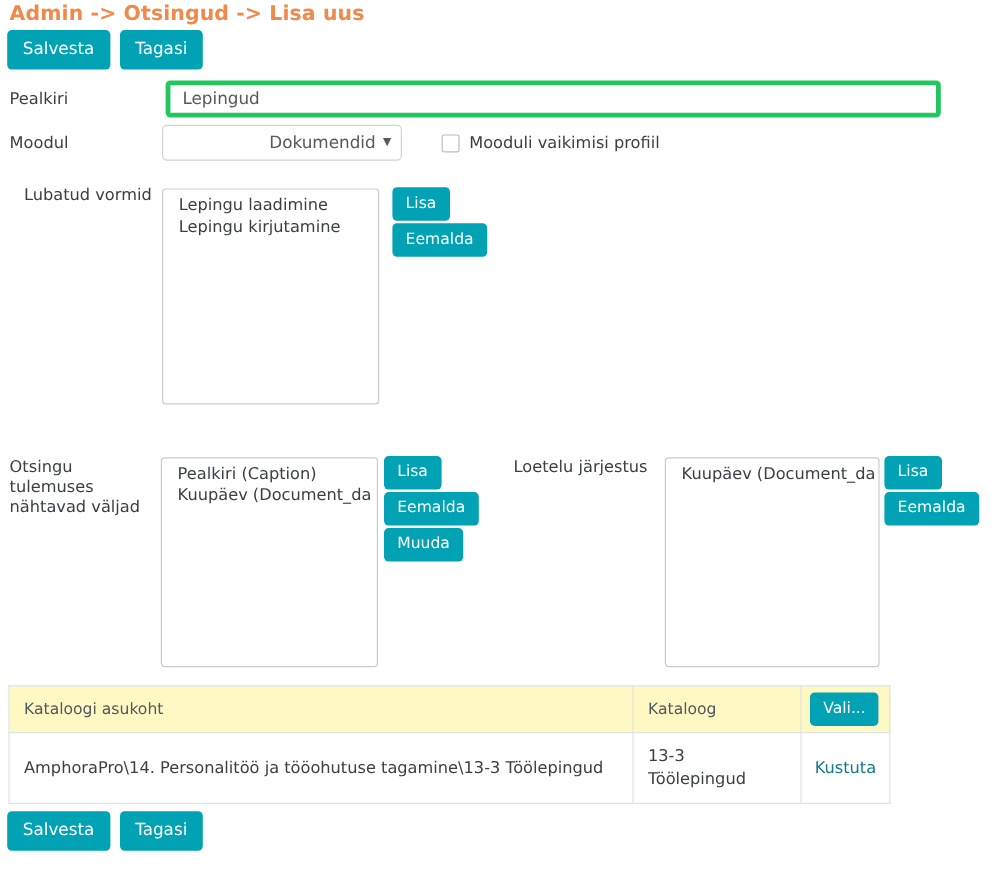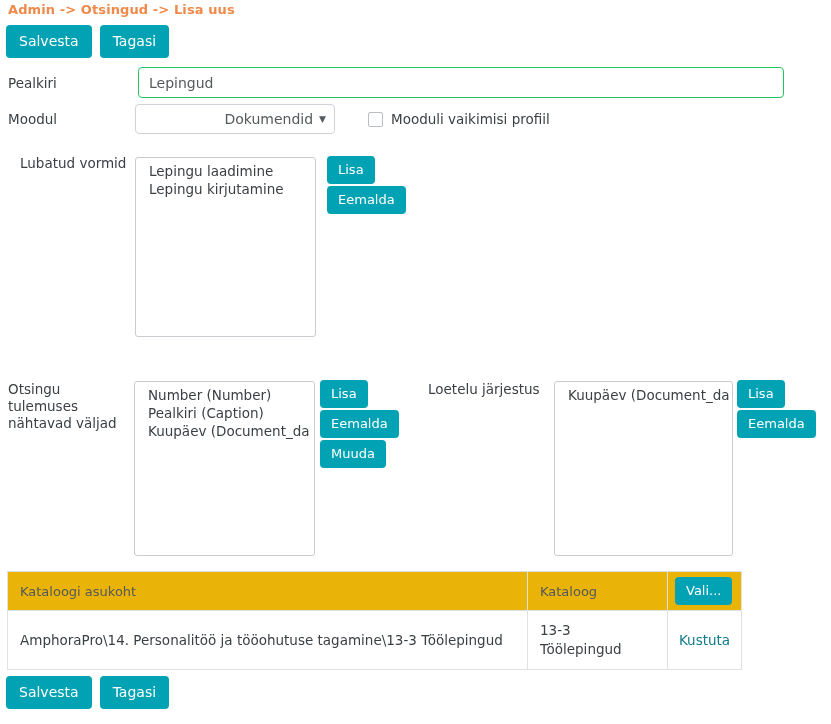--- a/index.html
+++ b/index.html
@@ -16,21 +16,21 @@
     color: #3a3f44;
     position: relative;
     overflow: hidden;
   }
 
   
   .breadcrumb {
     position: absolute;
     left: 8px;
     top: 2px;
-    font-size: 13px;
+    font-size: 17px;
     font-weight: bold;
     color: #f08a4b;
     letter-spacing: 0.1px;
     white-space: nowrap;
   }
 
   
   .btn {
     display: inline-block;
     background: #00a2b3;
@@ -74,21 +74,21 @@
     line-height: 17px;
   }
 
   
   .text-input {
     position: absolute;
     left: 138px;
     top: 67px;
     width: 646px;
     height: 31px;
-    border: 1px solid #22c55e;
+    border: 4px solid #22c55e;
     border-radius: 4px;
     background: #fff;
     font-family: "DejaVu Sans", "Liberation Sans", sans-serif;
     font-size: 14px;
     color: #55595c;
     padding: 0 10px;
     outline: none;
   }
 
   
@@ -184,21 +184,21 @@
     font-size: 13px;
     table-layout: fixed;
   }
   .cat-table th, .cat-table td {
     border: 1px solid #dfe2e5;
     vertical-align: middle;
     text-align: left;
     font-weight: normal;
   }
   .cat-table thead th {
-    background: #eab308;
+    background: #fef9c3;
     color: #53585d;
     height: 39px;
     padding: 0 12px;
     font-size: 13px;
   }
   .cat-table tbody td {
     background: #ffffff;
     color: #3a3f44;
     padding: 10px 12px;
     font-size: 13.5px;
@@ -254,21 +254,20 @@
   <button class="btn btn-sm">Eemalda</button>
 </div>
 
 <div class="field-label" style="left:8px; top:381px; width:120px;">
   <div>Otsingu</div>
   <div>tulemuses</div>
   <div>nähtavad väljad</div>
 </div>
 
 <div class="listbox lb-fields">
-  <div class="opt">Number (Number)</div>
   <div class="opt">Pealkiri (Caption)</div>
   <div class="opt">Kuupäev (Document_da</div>
 </div>
 
 <div class="btn-stack stack-fields">
   <button class="btn btn-sm">Lisa</button>
   <button class="btn btn-sm">Eemalda</button>
   <button class="btn btn-sm">Muuda</button>
 </div>
 

